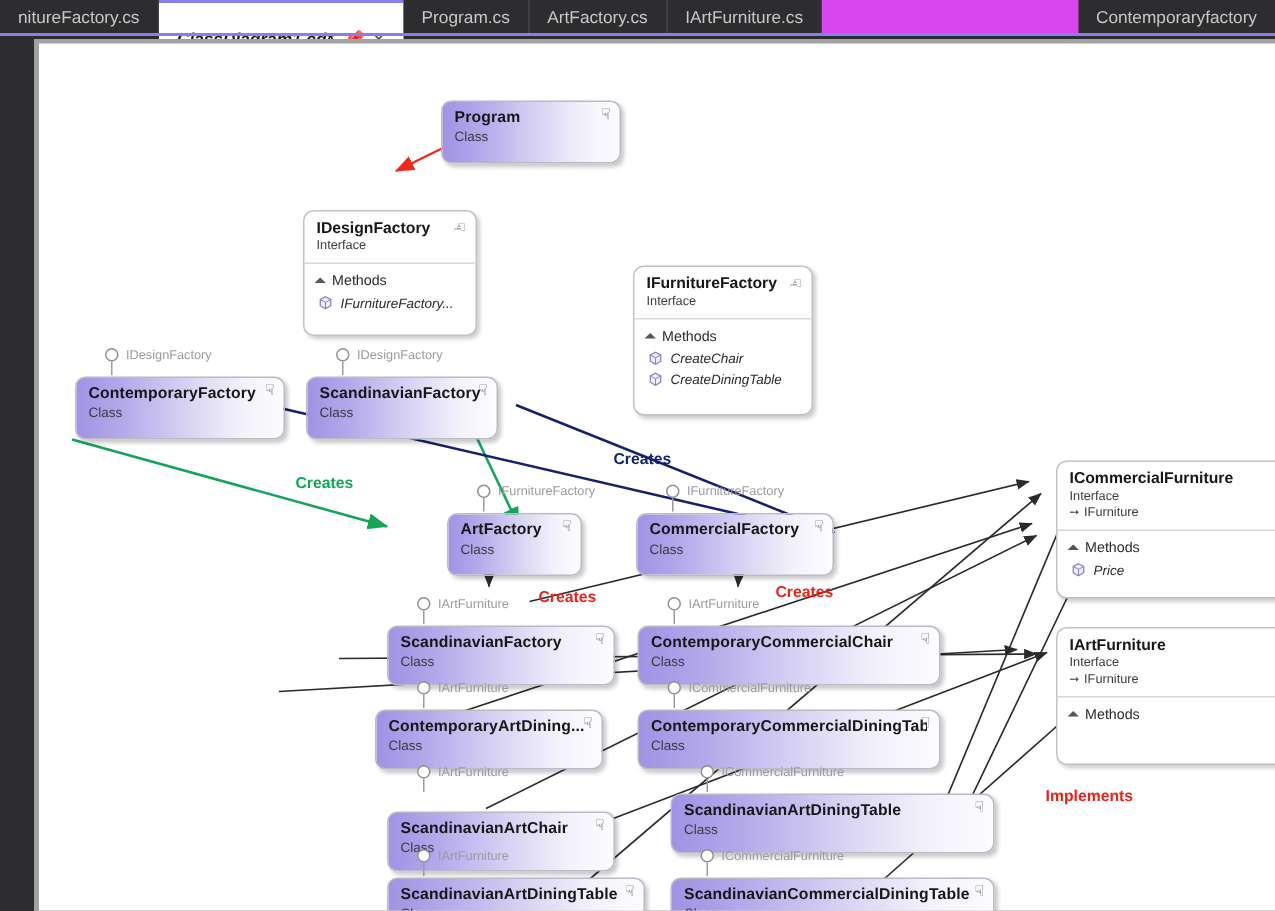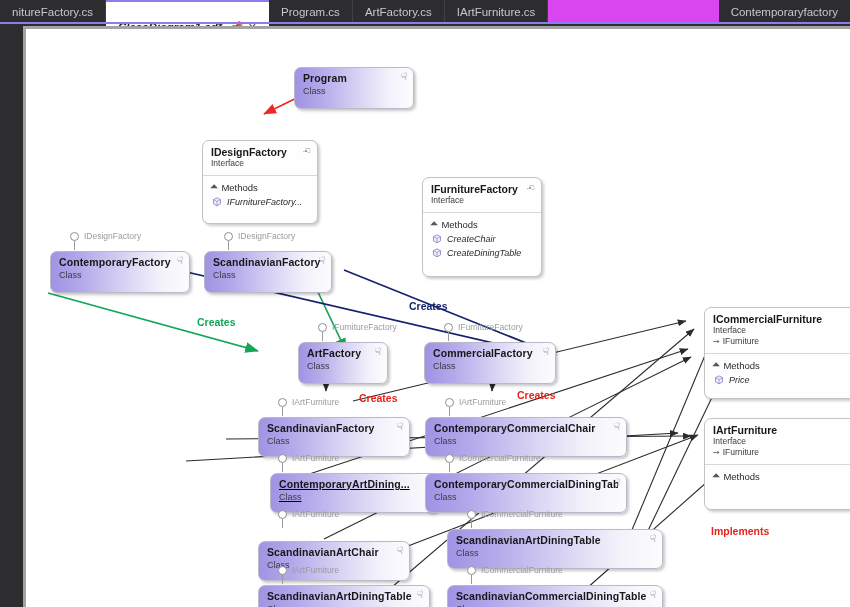--- a/index.html
+++ b/index.html
@@ -207,21 +207,21 @@
       <div class="clsbox" style="left: 399px; top: 388px; width: 202px; height: 40px;">
         <div class="nm">ContemporaryCommercialChair</div>
         <div class="ty">Class</div>
         <div class="chev">☟</div>
       </div>
       <div class="lolli" style="left: 252px; top: 425px;">
         <div class="circ"></div>
         <div class="stem"></div>
         <div class="lbl">IArtFurniture</div>
       </div>
-      <div class="clsbox" style="left: 244px; top: 444px; width: 168px; height: 40px; text-decoration: underline;">
+      <div class="clsbox" style="left: 224px; top: 444px; width: 152px; height: 40px;">
         <div class="nm">ContemporaryArtDining...</div>
         <div class="ty">Class</div>
         <div class="chev">☟</div>
       </div>
       <div class="lolli" style="left: 419px; top: 425px;">
         <div class="circ"></div>
         <div class="stem"></div>
         <div class="lbl">ICommercialFurniture</div>
       </div>
       <div class="clsbox" style="left: 399px; top: 444px; width: 202px; height: 40px;">
@@ -328,15 +328,15 @@
         </div>
         <div class="rule"></div>
         <div class="sect">
           <div class="grp">Methods</div>
         </div>
       </div>
       <div class="elabel" style="left: 171px; top: 287px; color: rgb(19, 165, 88);">Creates</div>
       <div class="elabel" style="left: 383px; top: 271px; color: rgb(20, 34, 110);">Creates</div>
       <div class="elabel" style="left: 333px; top: 363px; color: rgb(232, 35, 26);">Creates</div>
       <div class="elabel" style="left: 491px; top: 360px; color: rgb(232, 35, 26);">Creates</div>
-      <div class="elabel" style="left: 648px; top: 496px; color: rgb(232, 35, 26); padding-left: 37px;">Implements</div>
+      <div class="elabel" style="left: 634px; top: 496px; color: rgb(232, 35, 26); padding-left: 37px;">Implements</div>
     </div>
 </div>
 
 </body></html>

